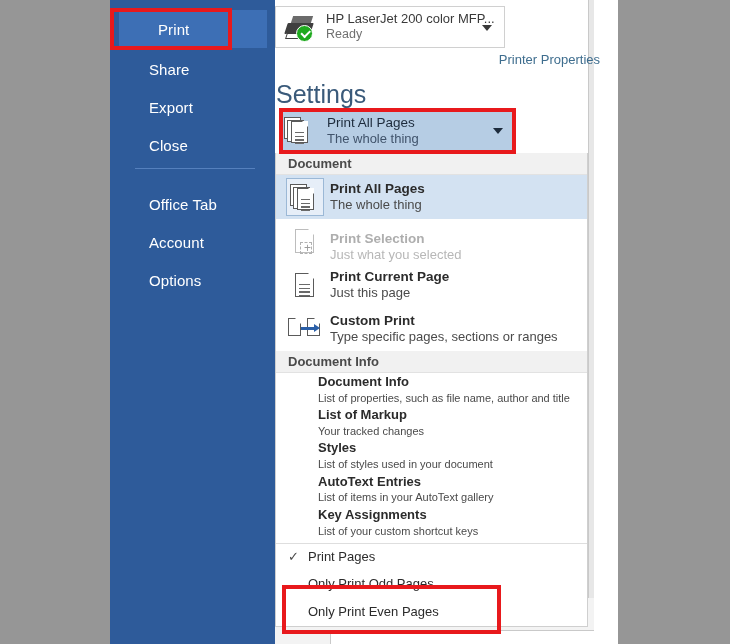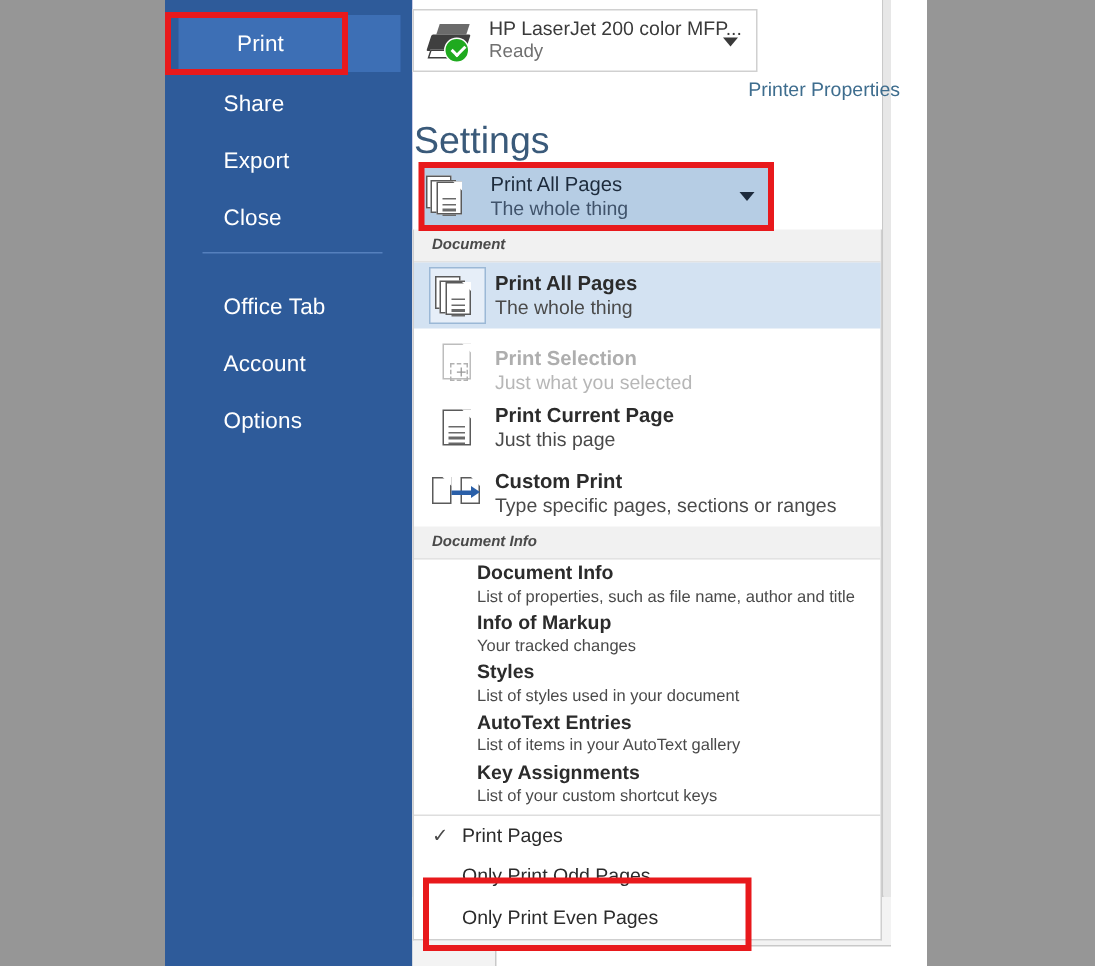--- a/index.html
+++ b/index.html
@@ -202,24 +202,23 @@
     border: 1px solid #cfcfcf;
     border-top: none;
     z-index: 20;
   }
   .menu-header {
     height: 22px;
     background: #f1f1f1;
     border-bottom: 1px solid #e2e2e2;
     display: flex; align-items: center;
     padding-left: 12px;
-    font-size: 10px;
+    font-size: 13px;
     font-weight: bold;
     color: #4a4a4a;
-    font-style: italic;
   }
   .menu-item {
     display: flex;
     align-items: center;
     height: 44px;
     padding-left: 10px;
   }
   .menu-item.selected { background: #d3e2f2; }
   .menu-item .ico {
     width: 38px; height: 38px;
@@ -474,21 +473,21 @@
         </div>
       </div>
 
       <div class="menu-header">Document Info</div>
 
       <div class="info-item">
         <div class="info-title">Document Info</div>
         <div class="info-sub">List of properties, such as file name, author and title</div>
       </div>
       <div class="info-item">
-        <div class="info-title">Info of Markup</div>
+        <div class="info-title">List of Markup</div>
         <div class="info-sub">Your tracked changes</div>
       </div>
       <div class="info-item">
         <div class="info-title">Styles</div>
         <div class="info-sub">List of styles used in your document</div>
       </div>
       <div class="info-item">
         <div class="info-title">AutoText Entries</div>
         <div class="info-sub">List of items in your AutoText gallery</div>
       </div>

